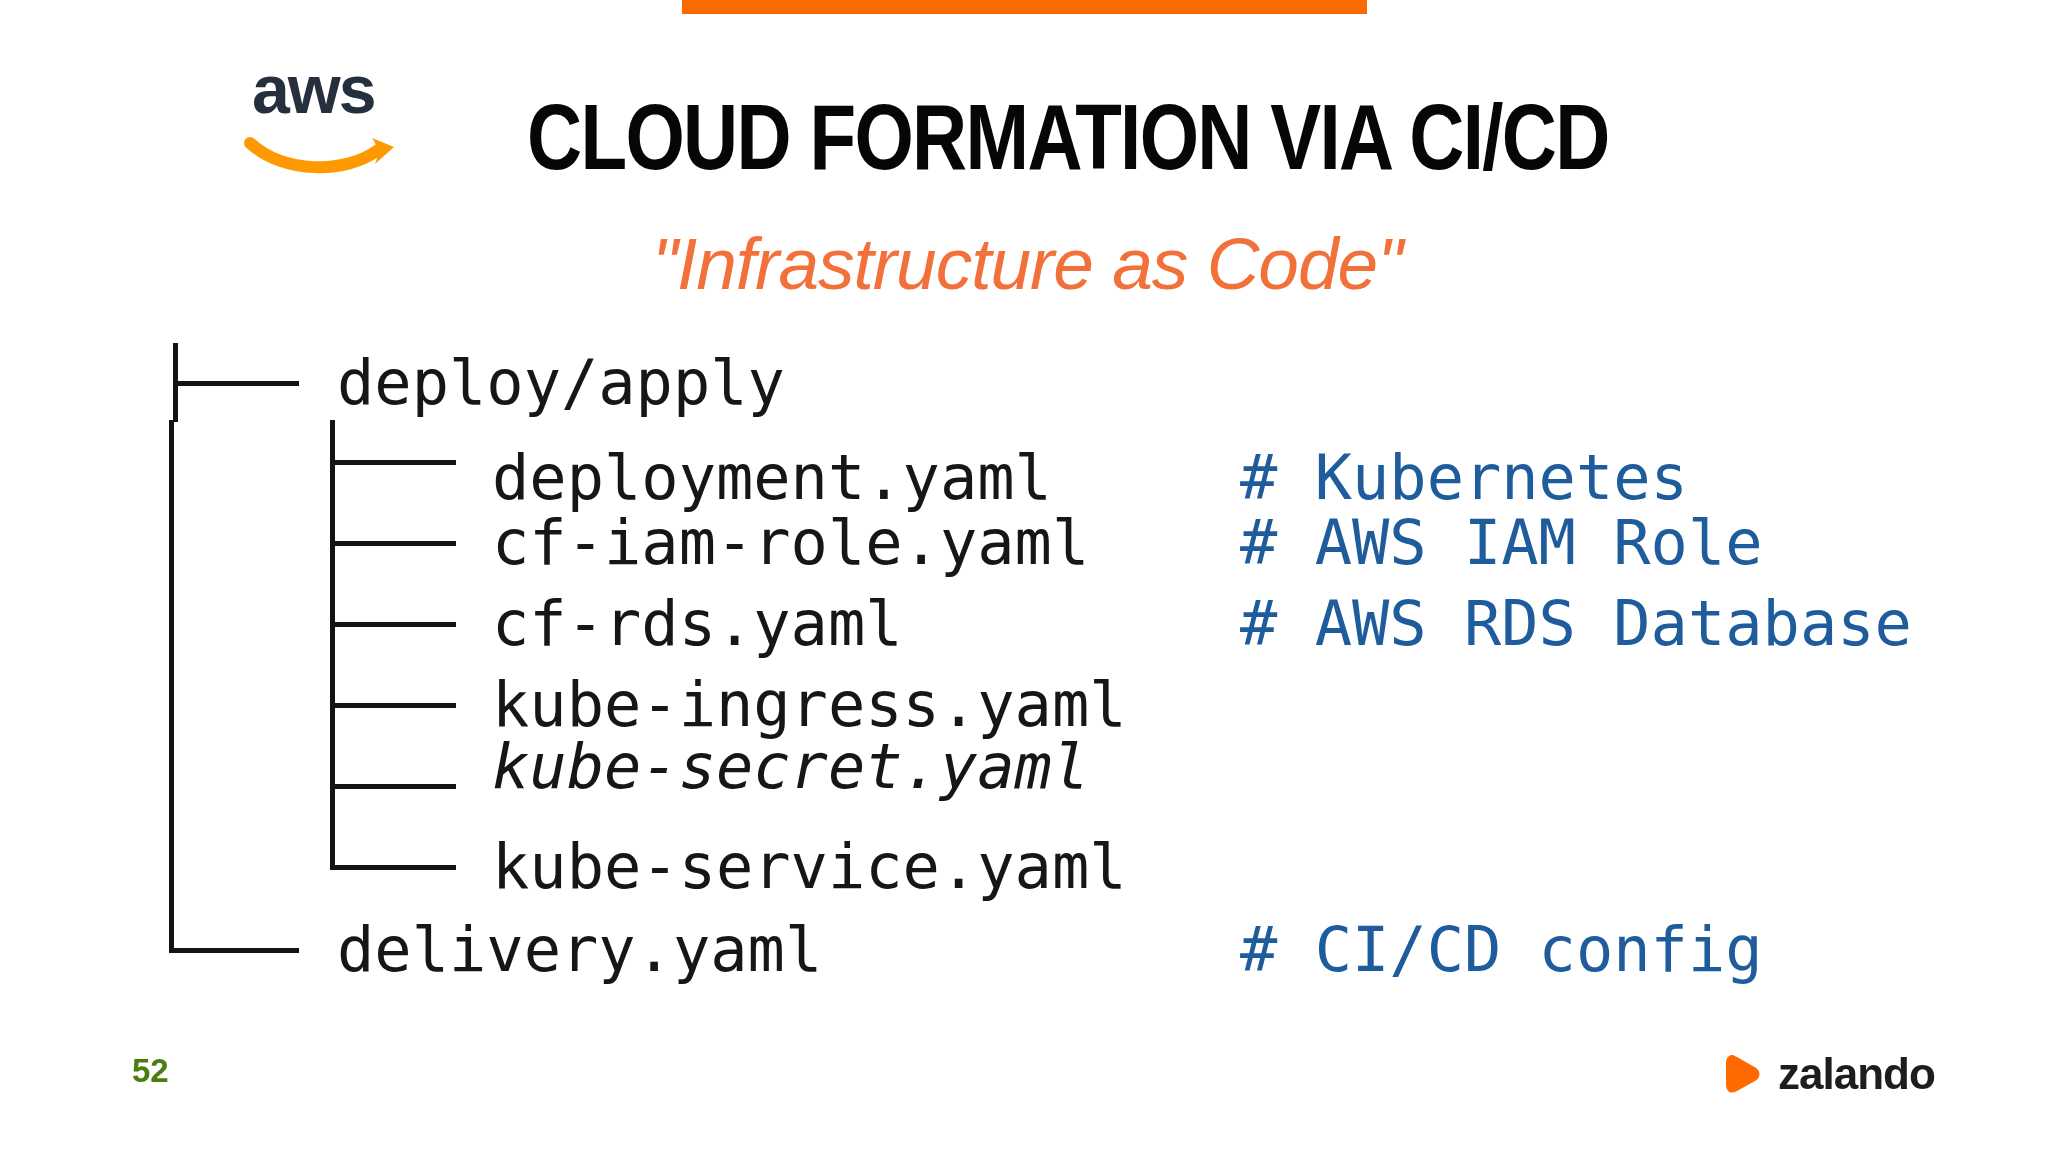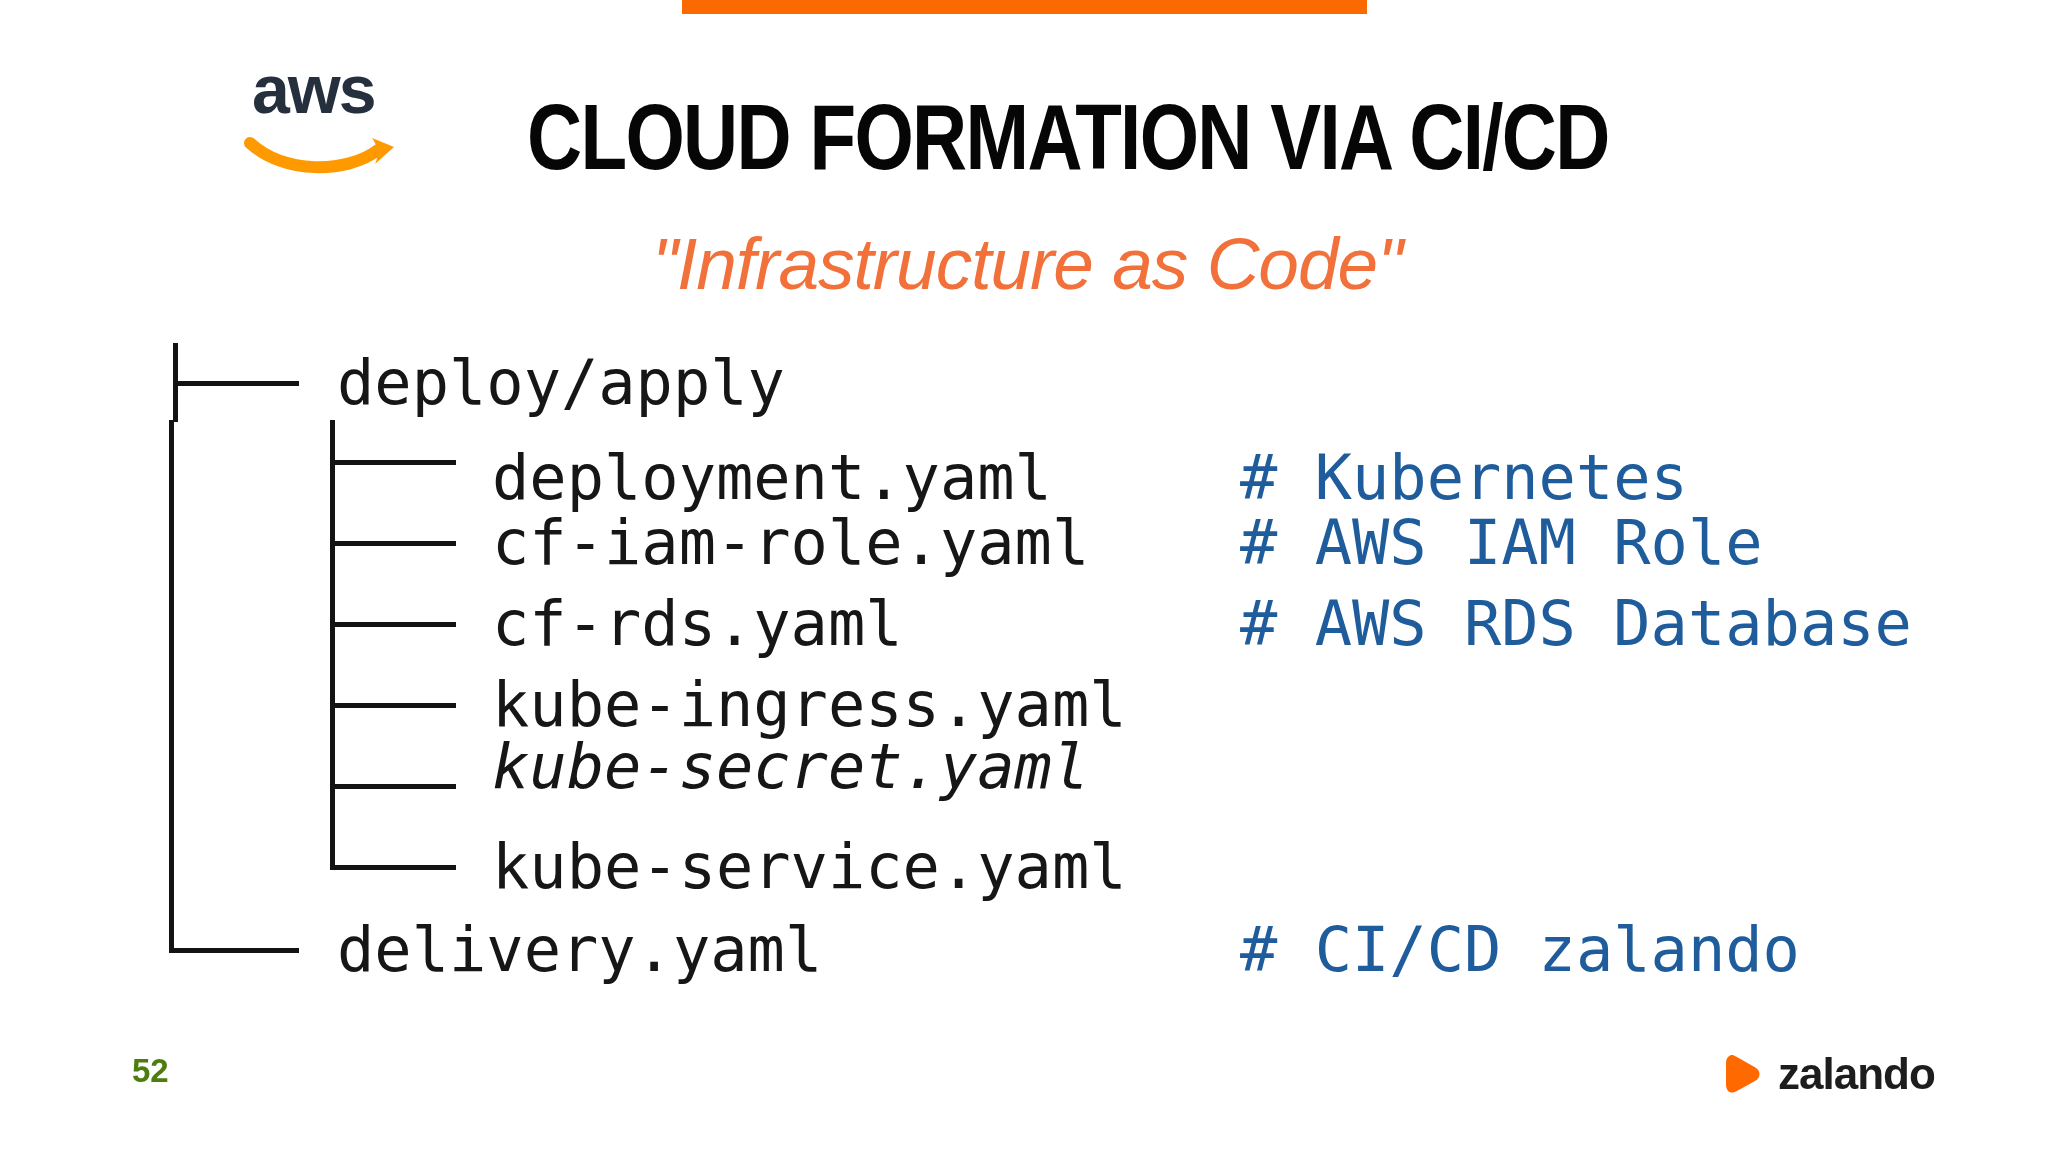--- a/index.html
+++ b/index.html
@@ -126,21 +126,21 @@
     <div class="row l1" style="top:726px;font-style:italic;">
       <span class="label">kube-secret.yaml</span>
       <span class="comment"></span>
     </div>
     <div class="row l1" style="top:826px;padding-left:23px;">
       <span class="label">kube-service.yaml</span>
       <span class="comment"></span>
     </div>
     <div class="row l0" style="top:909px;">
       <span class="label">delivery.yaml</span>
-      <span class="comment"># CI/CD zalando</span>
+      <span class="comment"># CI/CD config</span>
     </div>
   </div>
 
   <div class="page-number">52</div>
 
   <div class="zalando">
     <svg width="40" height="46" viewBox="0 0 40 46" aria-hidden="true">
       <path d="M9 4 C5 5.5 4 9 4 13 L4 33 C4 40 8 43.5 14 40.5 L33 30 C39 26.7 39 19.5 33 16.2 L14 5.5 C12 4.4 10.5 3.6 9 4 Z" fill="var(--zalando_orange)"></path>
     </svg>
     <span class="zalando-text">zalando</span>

